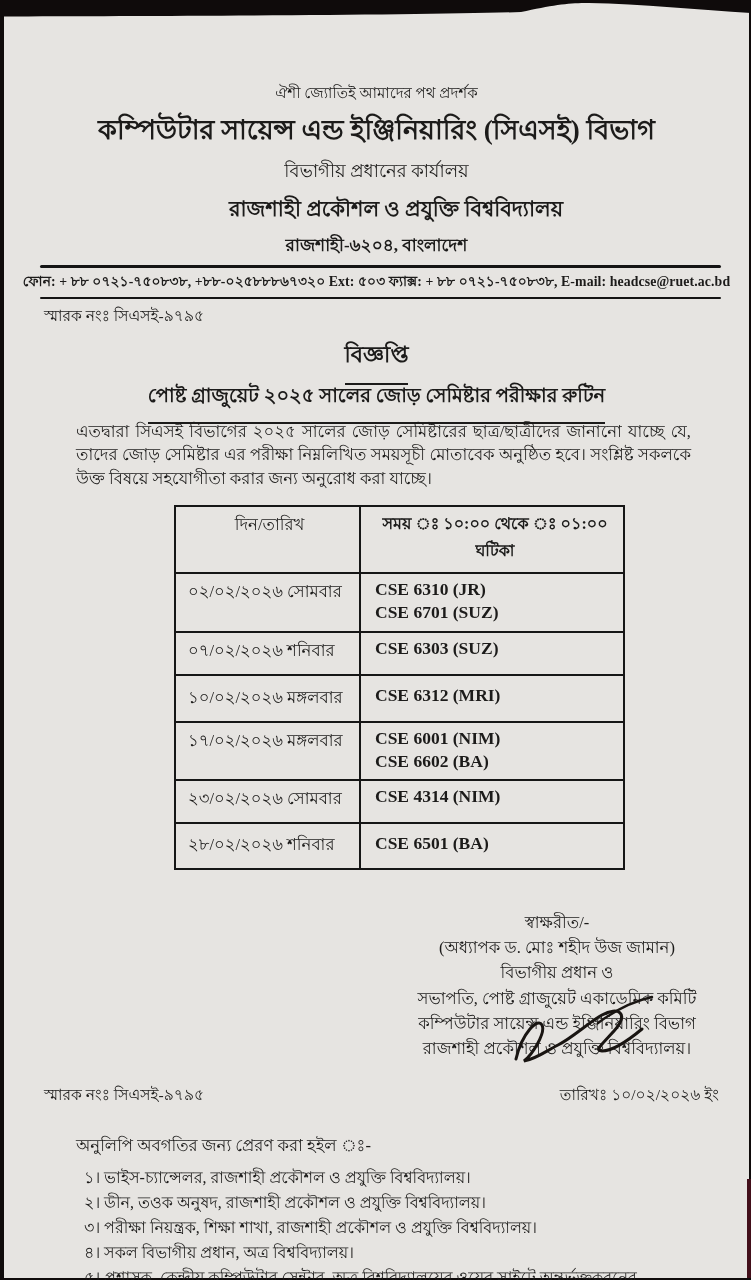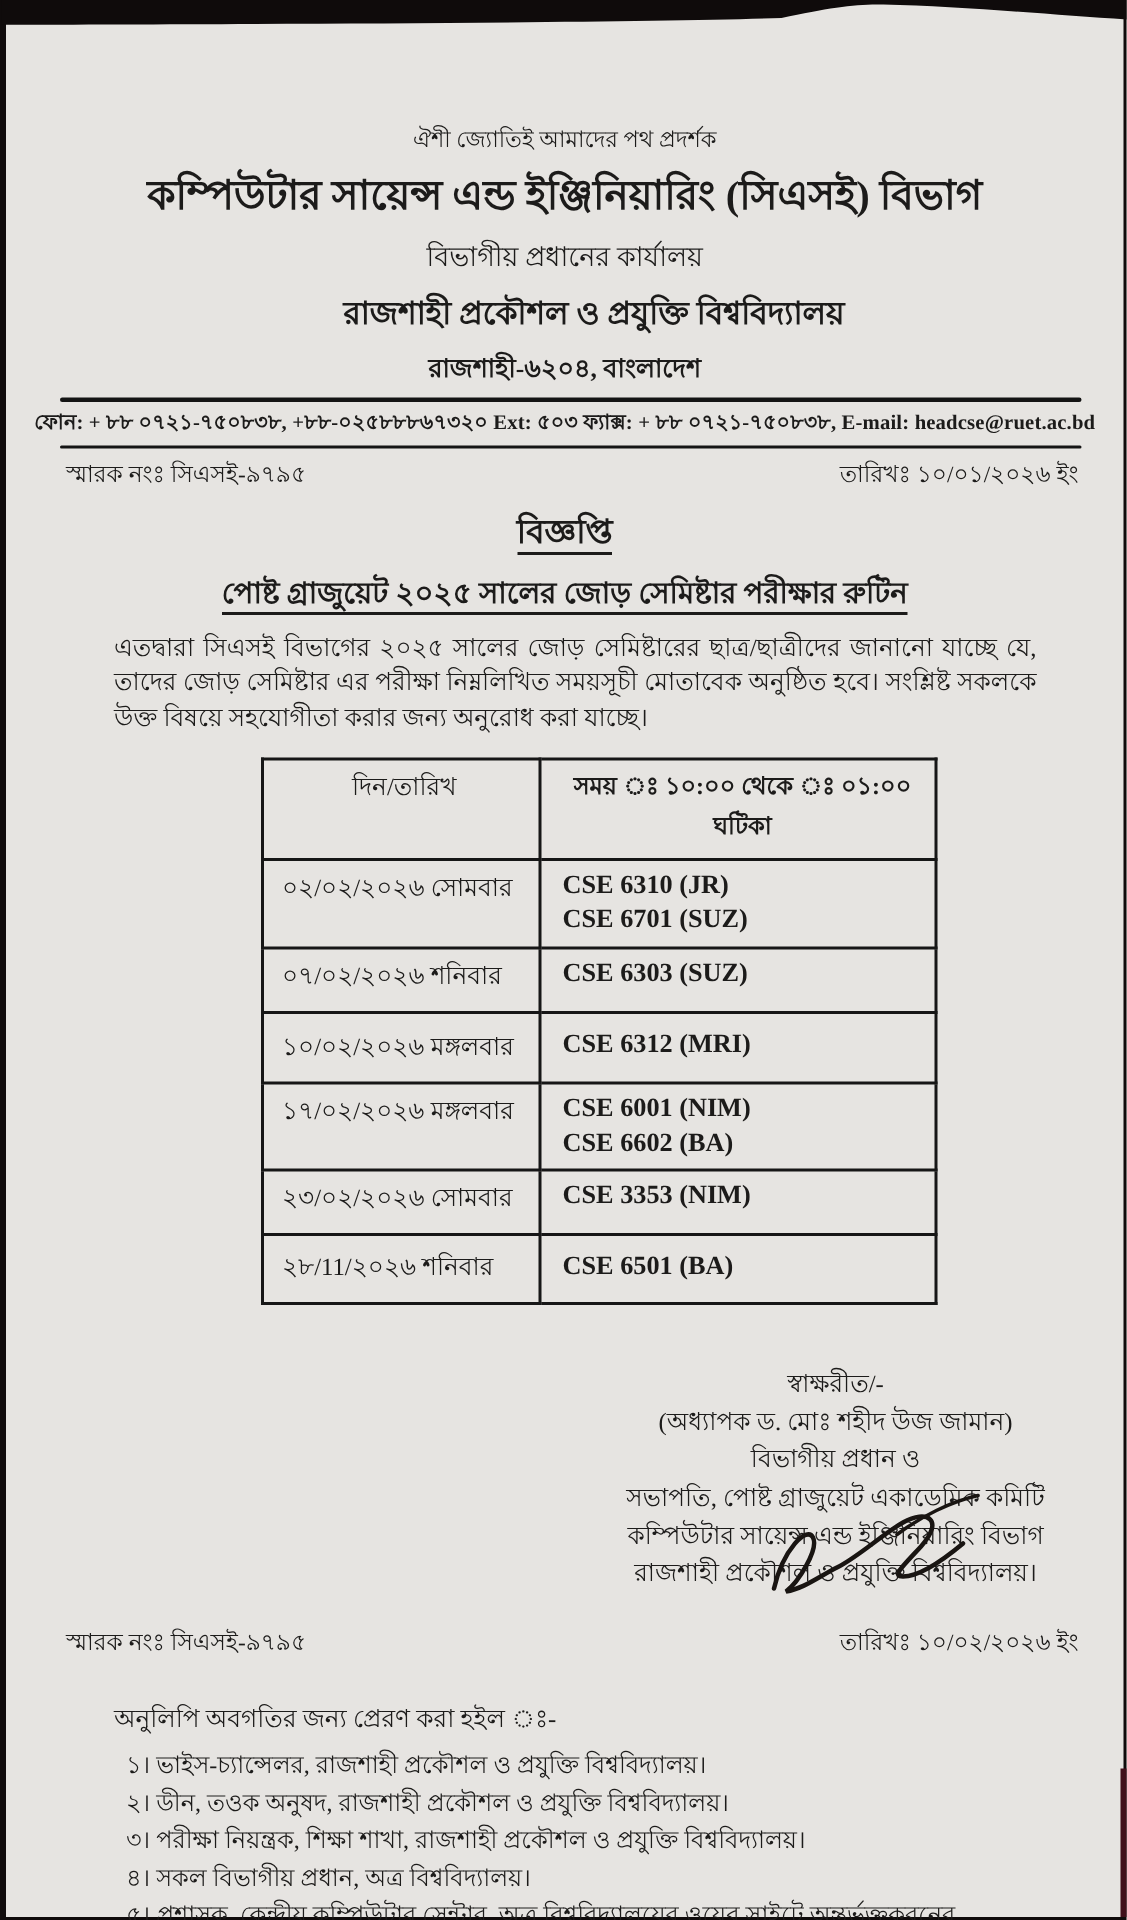--- a/index.html
+++ b/index.html
@@ -22,21 +22,21 @@
   .motto   { padding-top:80px; font-size:15px; }
   .office  { margin-top:3px; font-size:18px; }
   .dept    { margin-top:3px; font-size:27px; font-weight:bold; }
   .univ    { margin-top:5px; font-size:21px; font-weight:bold;padding-left:39px; }
   .addr    { margin-top:4px; font-size:17px; font-weight:bold; }
   .rule    { height:3px; background:#141414; margin:5px 28px 0 36px; border-radius:2px; }
   .rule.thin { height:2px; margin-top:3px; }
   .contact { margin-top:2px; font-size:13.8px; font-weight:bold; letter-spacing:0.1px; }
   .memorow { display:flex; justify-content:space-between; padding:5px 30px 0 40px; font-size:15.5px; }
   .title   { margin-top:7px; font-size:22px; font-weight:bold; }
-  .title span, .subtitle span { border-bottom:2px solid #1c1b1a; padding-bottom:1px; }
+  .title span, .subtitle span { border-bottom:2px solid #1c1b1a; padding-bottom:16px; }
   .subtitle{ margin-top:7px; font-size:19.5px; font-weight:bold; }
   .bodytext{ margin:7px 58px 0 72px; font-size:16.5px; line-height:1.42; text-align:justify; }
   table.sched { border-collapse:collapse; margin:15px 0 0 170px; }
   .sched th, .sched td { border:2px solid #161616; vertical-align:top;margin-left:32px; }
   .sched th { font-size:16px; font-weight:bold; padding:3px 6px 5px; }
   .sched .c-date { width:163px; font-size:16.5px; padding:5px 8px 9px 12px; font-weight:normal; text-align:left; }
   .sched .c-course { width:240px; padding:4px 8px 7px 14px; }
   .course-line { font-weight:bold; font-size:17.5px; line-height:1.3; font-family:"Liberation Serif", serif; }
   .sigblock { margin:40px 16px 0 auto; width:352px; text-align:center; font-size:16.5px; line-height:1.52; }
   .memorow.second { padding-top:0; margin-top:22px; }
@@ -54,21 +54,20 @@
   <div class="center office">বিভাগীয় প্রধানের কার্যালয়</div>
   <div class="center univ">রাজশাহী প্রকৌশল ও প্রযুক্তি বিশ্ববিদ্যালয়</div>
   <div class="center addr">রাজশাহী-৬২০৪, বাংলাদেশ</div>
 
   <div class="rule"></div>
   <div class="center contact">ফোন: + ৮৮ ০৭২১-৭৫০৮৩৮, +৮৮-০২৫৮৮৮৬৭৩২০ Ext: ৫০৩ ফ্যাক্স: + ৮৮ ০৭২১-৭৫০৮৩৮, E-mail: headcse@ruet.ac.bd</div>
   <div class="rule thin"></div>
 
   <div class="memorow">
     <span>স্মারক নংঃ  সিএসই-৯৭৯৫</span>
-    <span>তারিখঃ ১০/০১/২০২৬ ইং</span>
   </div>
 
   <div class="center title"><span>বিজ্ঞপ্তি</span></div>
   <div class="center subtitle"><span>পোষ্ট গ্রাজুয়েট ২০২৫ সালের জোড় সেমিষ্টার পরীক্ষার রুটিন</span></div>
 
   <div class="bodytext">এতদ্বারা সিএসই বিভাগের ২০২৫ সালের জোড় সেমিষ্টারের ছাত্র/ছাত্রীদের জানানো যাচ্ছে যে, তাদের জোড় সেমিষ্টার এর পরীক্ষা নিম্নলিখিত সময়সূচী মোতাবেক অনুষ্ঠিত হবে। সংশ্লিষ্ট সকলকে উক্ত বিষয়ে সহযোগীতা করার জন্য অনুরোধ করা যাচ্ছে।</div>
 
   <table class="sched">
     <tbody>
         <tr>
@@ -97,25 +96,25 @@
     <tr>
       <td class="c-date">১৭/০২/২০২৬  মঙ্গলবার</td>
       <td class="c-course">
         <div class="course-line">CSE 6001 (NIM)</div>
         <div class="course-line">CSE 6602 (BA)</div>
       </td>
     </tr>
     <tr>
       <td class="c-date">২৩/০২/২০২৬  সোমবার</td>
       <td class="c-course">
-        <div class="course-line">CSE 3353 (NIM)</div>
+        <div class="course-line">CSE 4314 (NIM)</div>
       </td>
     </tr>
     <tr>
-      <td class="c-date" style="padding-top:8px;">২৮/11/২০২৬  শনিবার</td>
+      <td class="c-date" style="padding-top:8px;">২৮/০২/২০২৬  শনিবার</td>
       <td class="c-course" style="padding-top:8px; padding-bottom:10px;">
         <div class="course-line">CSE 6501 (BA)</div>
       </td>
     </tr>
   </tbody>
     </table>
 
   <div class="sigblock">
     <div>স্বাক্ষরীত/-</div>
     <div>(অধ্যাপক ড. মোঃ শহীদ উজ জামান)</div>

